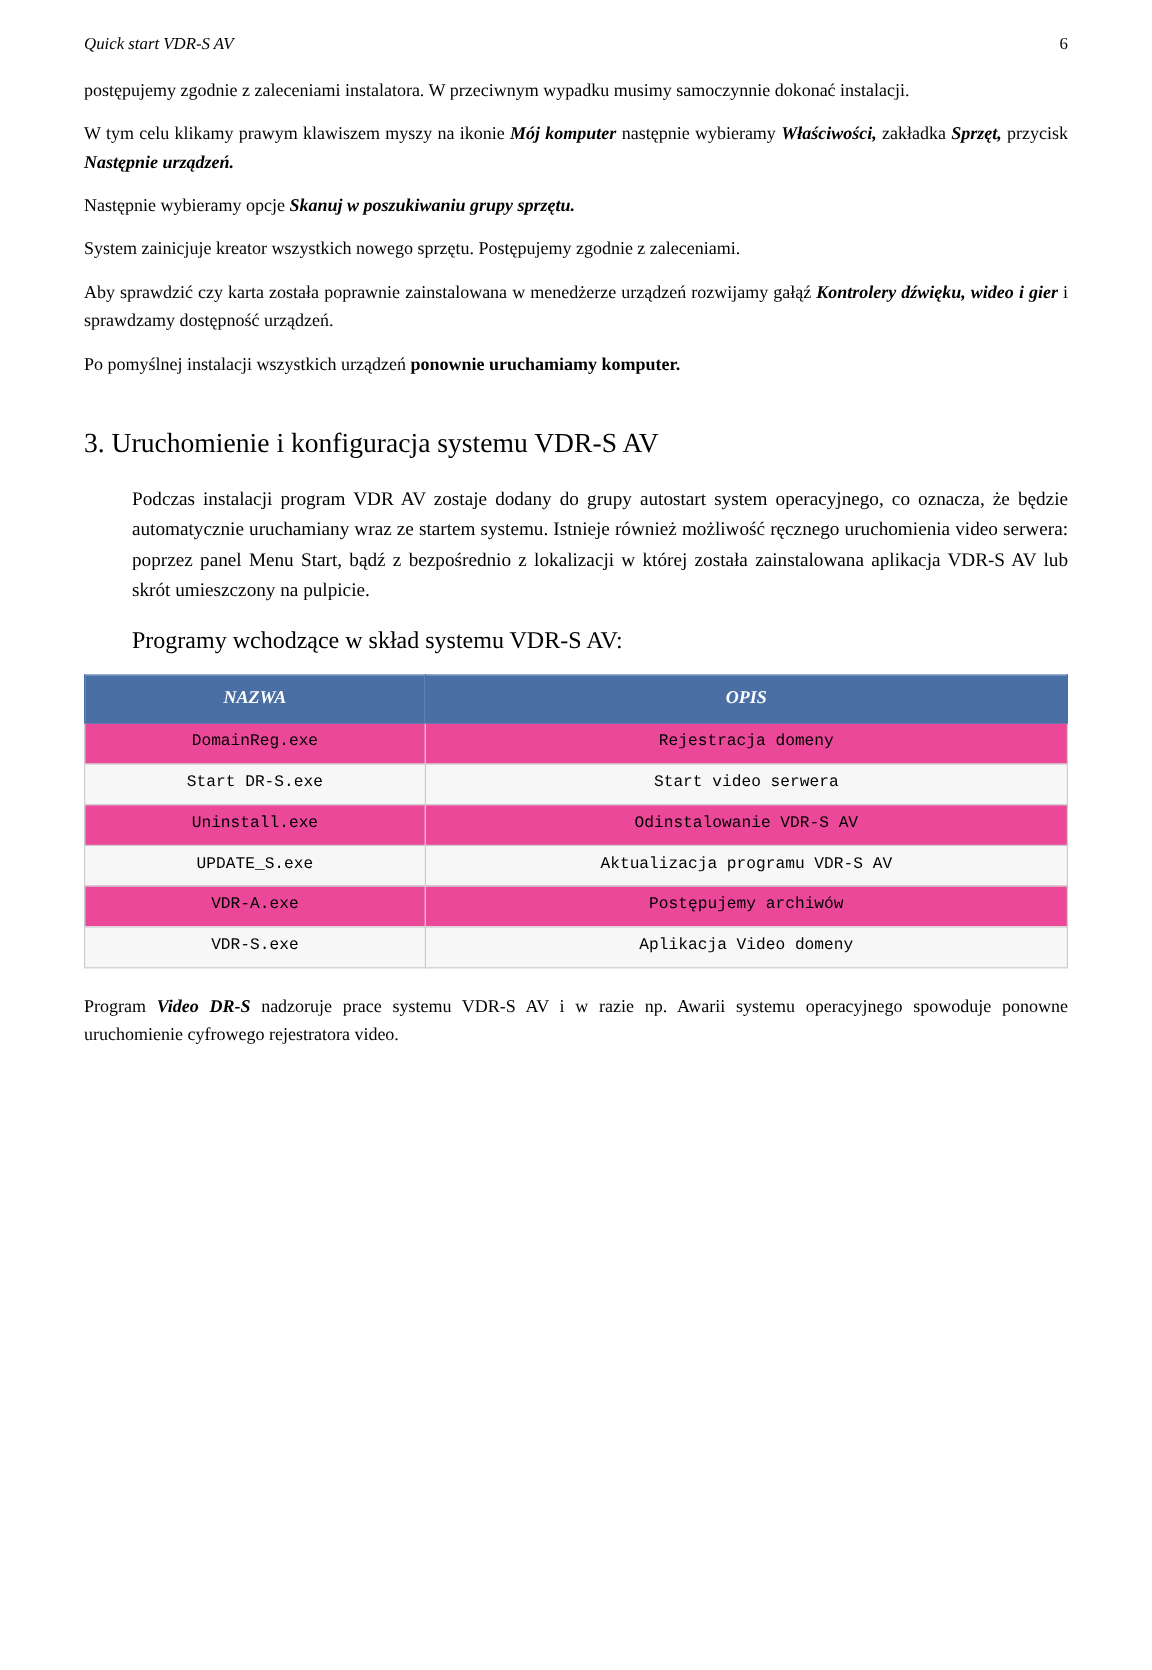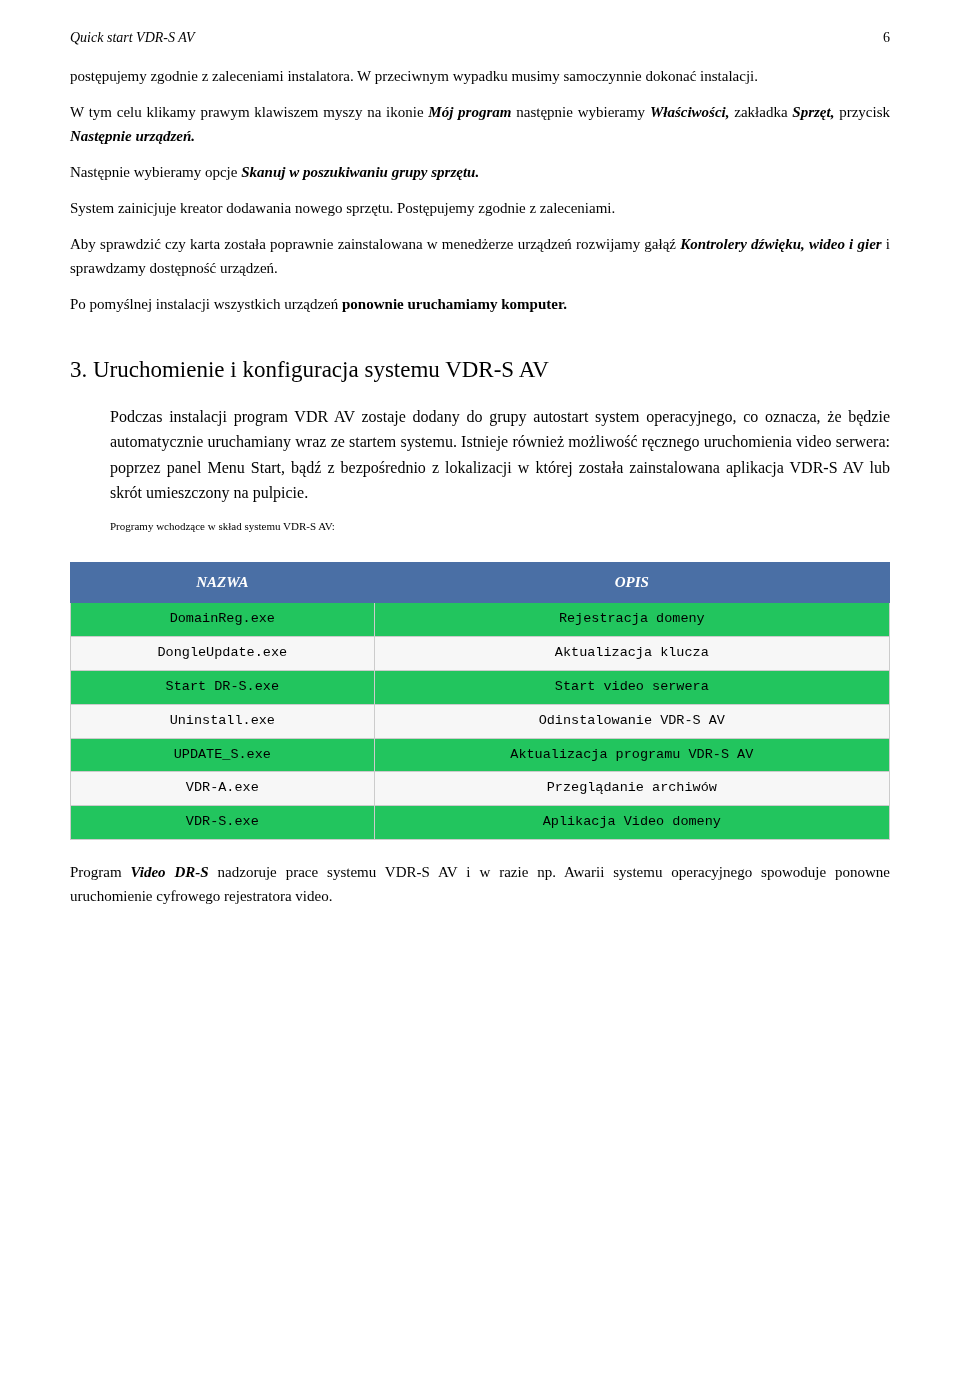--- a/index.html
+++ b/index.html
@@ -67,22 +67,22 @@
     .indented-paragraph {
       text-align: justify;
       margin-bottom: 12px;
       font-size: 16px;
       line-height: 1.6;
       margin-left: 40px;
     }
 
     .programs-label {
       text-align: justify;
-      margin-bottom: 26px;
-      font-size: 11px;
+      margin-bottom: 12px;
+      font-size: 20px;
       line-height: 1.6;
       margin-left: 40px;
     }
 
     table.programs-table {
       width: 100%;
       border-collapse: collapse;
       margin-bottom: 20px;
       margin-top: 10px;
       font-family: 'Courier New', Courier, monospace;
@@ -98,21 +98,21 @@
       padding: 8px 16px;
       border: 1px solid #4a6fa5;
       font-family: 'Times New Roman', Times, serif;
       font-size: 15px;
     }
 
     table.programs-table tbody tr td {
       padding: 6px 16px;
       border: 1px solid #cccccc;
       text-align: center;
-      background: #22c55e;
+      background: #ec4899;
       color: #000;
     }
 
     table.programs-table tbody tr:nth-child(even) td {
       background-color: #f7f7f7;
     }
 
     .bold-italic {
       font-weight: bold;
       font-style: italic;
@@ -132,29 +132,29 @@
     <span class="header-page-num">6</span>
   </div>
 
   <div class="main-content">
 
     <p class="paragraph">
       <span>postępujemy zgodnie z zaleceniami instalatora. W przeciwnym wypadku musimy samoczynnie dokonać instalacji.</span>
     </p>
 
     <p class="paragraph">
-      <span>W tym celu klikamy prawym klawiszem myszy na ikonie </span><span class="bold-italic">Mój program</span><span> następnie wybieramy </span><span class="bold-italic">Właściwości,</span><span> zakładka </span><span class="bold-italic">Sprzęt,</span><span> przycisk </span><span class="bold-italic">Następnie urządzeń.</span>
+      <span>W tym celu klikamy prawym klawiszem myszy na ikonie </span><span class="bold-italic">Mój komputer</span><span> następnie wybieramy </span><span class="bold-italic">Właściwości,</span><span> zakładka </span><span class="bold-italic">Sprzęt,</span><span> przycisk </span><span class="bold-italic">Następnie urządzeń.</span>
     </p>
 
     <p class="paragraph">
       <span>Następnie wybieramy opcje </span><span class="bold-italic">Skanuj w poszukiwaniu grupy sprzętu.</span>
     </p>
 
     <p class="paragraph">
-      <span>System zainicjuje kreator dodawania nowego sprzętu. Postępujemy zgodnie z zaleceniami.</span>
+      <span>System zainicjuje kreator wszystkich nowego sprzętu. Postępujemy zgodnie z zaleceniami.</span>
     </p>
 
     <p class="paragraph">
       <span>Aby sprawdzić czy karta została poprawnie zainstalowana w menedżerze urządzeń rozwijamy gałąź </span><span class="bold-italic">Kontrolery dźwięku, wideo i gier</span><span>  i sprawdzamy dostępność urządzeń.</span>
     </p>
 
     <p class="paragraph">
       <span>Po pomyślnej instalacji wszystkich urządzeń </span><span class="bold">ponownie uruchamiamy komputer.</span>
     </p>
 
@@ -177,38 +177,34 @@
           <th>NAZWA</th>
           <th>OPIS</th>
         </tr>
       </thead>
       <tbody>
         <tr>
           <td>DomainReg.exe</td>
           <td>Rejestracja domeny</td>
         </tr>
         <tr>
-          <td>DongleUpdate.exe</td>
-          <td>Aktualizacja klucza</td>
-        </tr>
-        <tr>
           <td>Start DR-S.exe</td>
           <td>Start video serwera</td>
         </tr>
         <tr>
           <td>Uninstall.exe</td>
           <td>Odinstalowanie VDR-S AV</td>
         </tr>
         <tr>
           <td>UPDATE_S.exe</td>
           <td>Aktualizacja programu VDR-S AV</td>
         </tr>
         <tr>
           <td>VDR-A.exe</td>
-          <td>Przeglądanie archiwów</td>
+          <td>Postępujemy archiwów</td>
         </tr>
         <tr>
           <td>VDR-S.exe</td>
           <td>Aplikacja Video domeny</td>
         </tr>
       </tbody>
     </table>
 
     <p class="paragraph">
       <span>Program </span><span class="bold-italic">Video DR-S</span><span> nadzoruje prace systemu VDR-S AV i w razie np. Awarii systemu operacyjnego spowoduje ponowne uruchomienie cyfrowego rejestratora video.</span>

